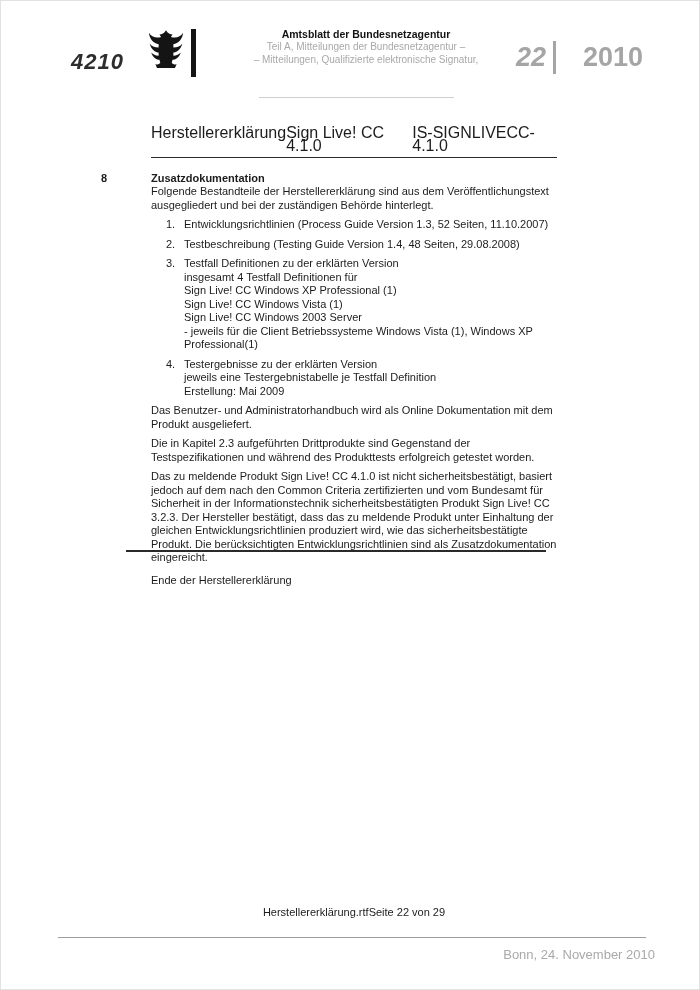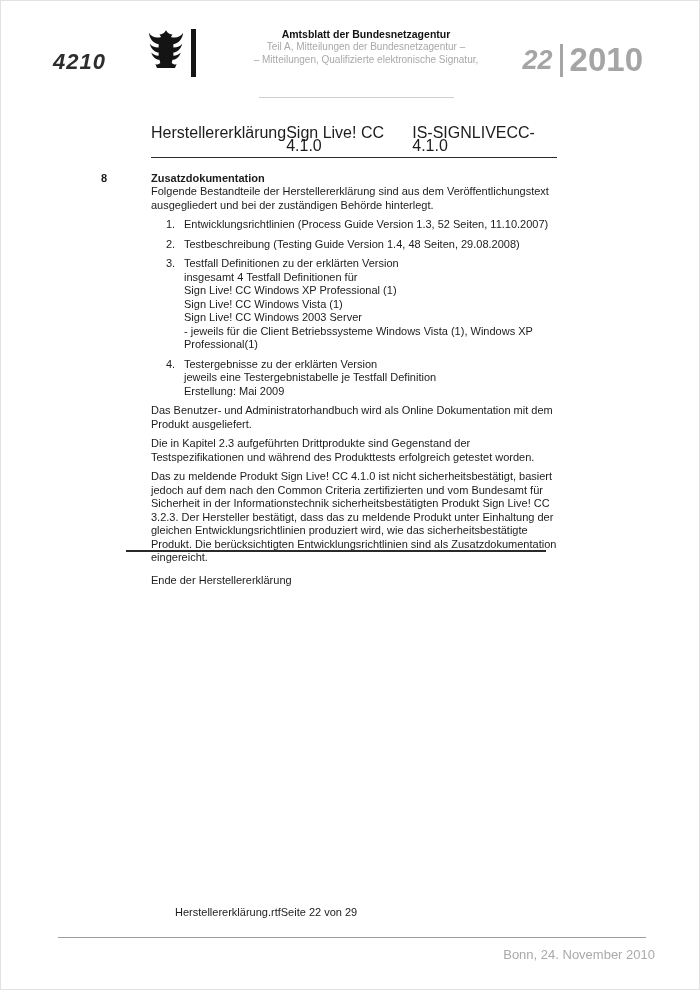--- a/index.html
+++ b/index.html
@@ -12,21 +12,21 @@
   }
   .page {
     position:absolute; inset:0;
     background:#ffffff;
     border:1px solid #e2e2e2;
     overflow:hidden;
   }
 
   
   .page-num-large {
-    position:absolute; left:52px; top:48px;
+    position:absolute; left:70px; top:48px;
     font-size:22px; font-weight:bold; font-style:italic;
     color:#2d2d2d; letter-spacing:1px;
   }
   .logo-wrap {
     position:absolute; left:147px; top:26px;
     display:flex; align-items:flex-start;
   }
   .logo-bar {
     width:5px; height:48px; background:#141414; margin-left:7px; margin-top:2px;
   }
@@ -40,21 +40,21 @@
     position:absolute; left:258px; top:96px; width:195px; height:1px;
     background:#cfcfcf;
   }
   .issue-badge {
     position:absolute; right:56px; top:40px;
     display:flex; align-items:center; gap:7px;
     color:#a5a5a5; font-weight:bold;
   }
   .issue-no { font-size:27px; font-style:italic; }
   .issue-divider { width:3px; height:33px; background:#a5a5a5; }
-  .issue-year { font-size:33px; }
+  .issue-year { font-size:27px;margin-left:20px; }
 
   
   .doc-header {
     position:absolute; left:150px; top:125px; width:406px;
     display:flex; justify-content:space-between;
     font-size:16px; line-height:13px;
     border-bottom:1px solid #2a2a2a;
     padding-bottom:5px;
   }
 
@@ -77,23 +77,22 @@
     position:absolute; left:125px; top:549px; width:420px; height:2px;
     background:#2a2a2a;
   }
   .closing {
     position:absolute; left:150px; top:573px; font-size:11px;
   }
 
   
   .footer-row {
     position:absolute; left:150px; top:905px; width:406px;
-    display:flex; justify-content:flex-start;
+    display:flex; justify-content:center;
     font-size:11px;
-    margin-left:24px;
   }
   .footer-rule {
     position:absolute; left:57px; top:936px; width:588px; height:1px;
     background:#9d9d9d;
   }
   .dateline {
     position:absolute; right:44px; top:946px;
     font-size:13px; color:#a9a9a9;
   }
 </style>

